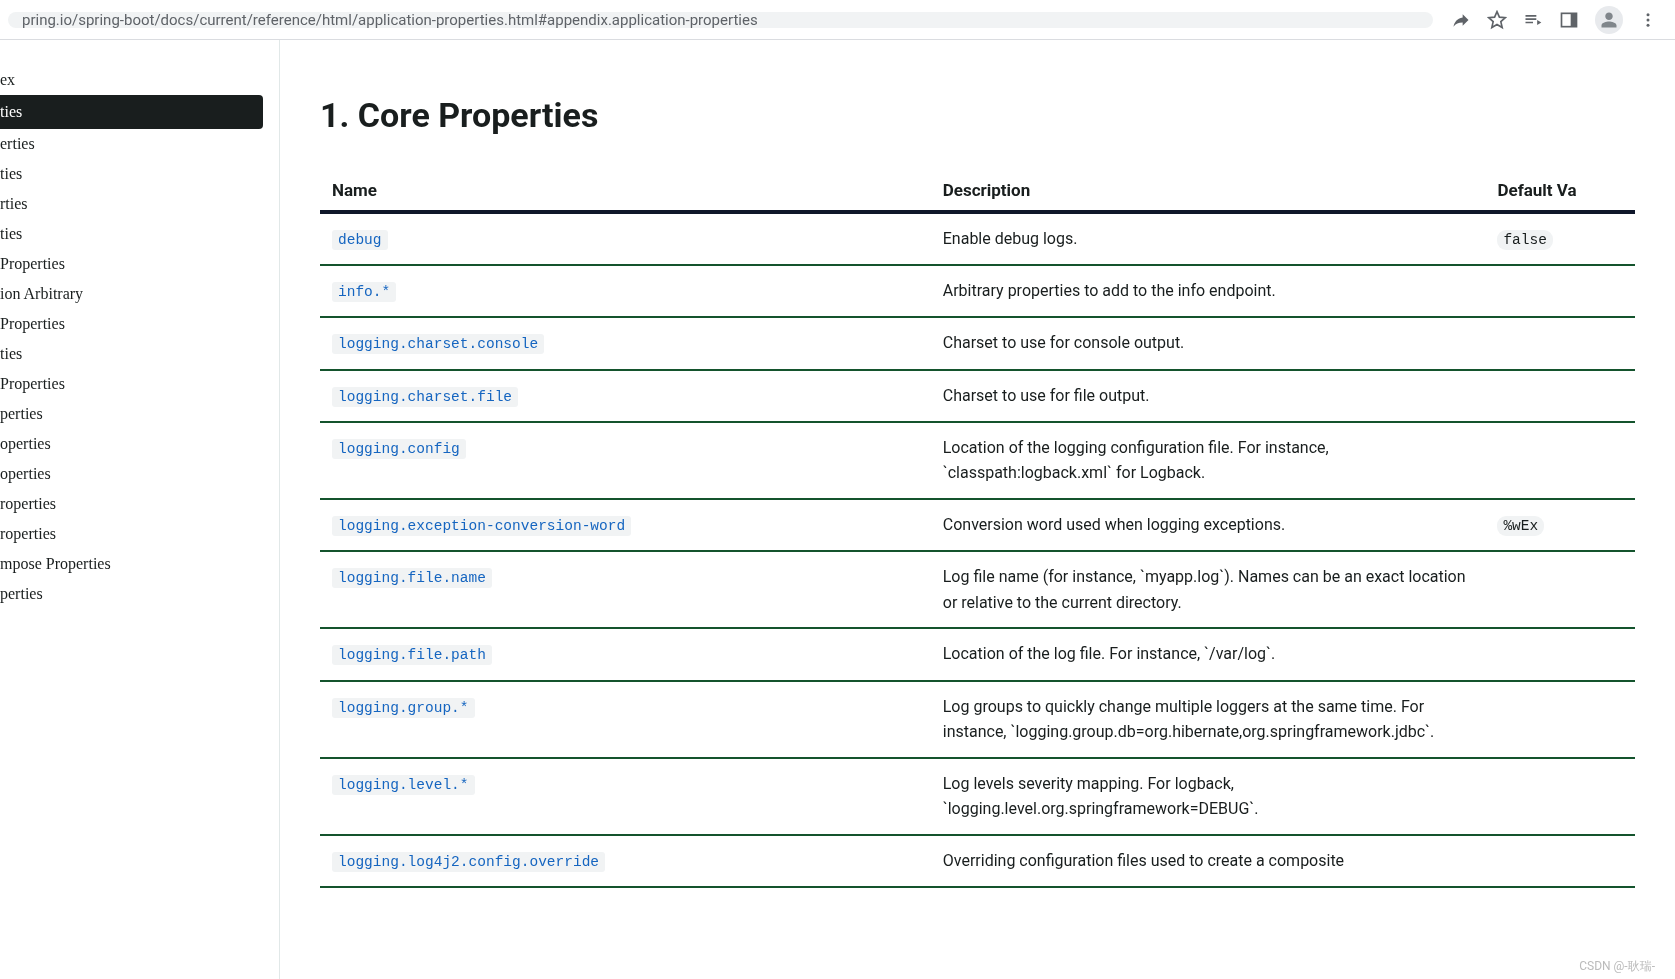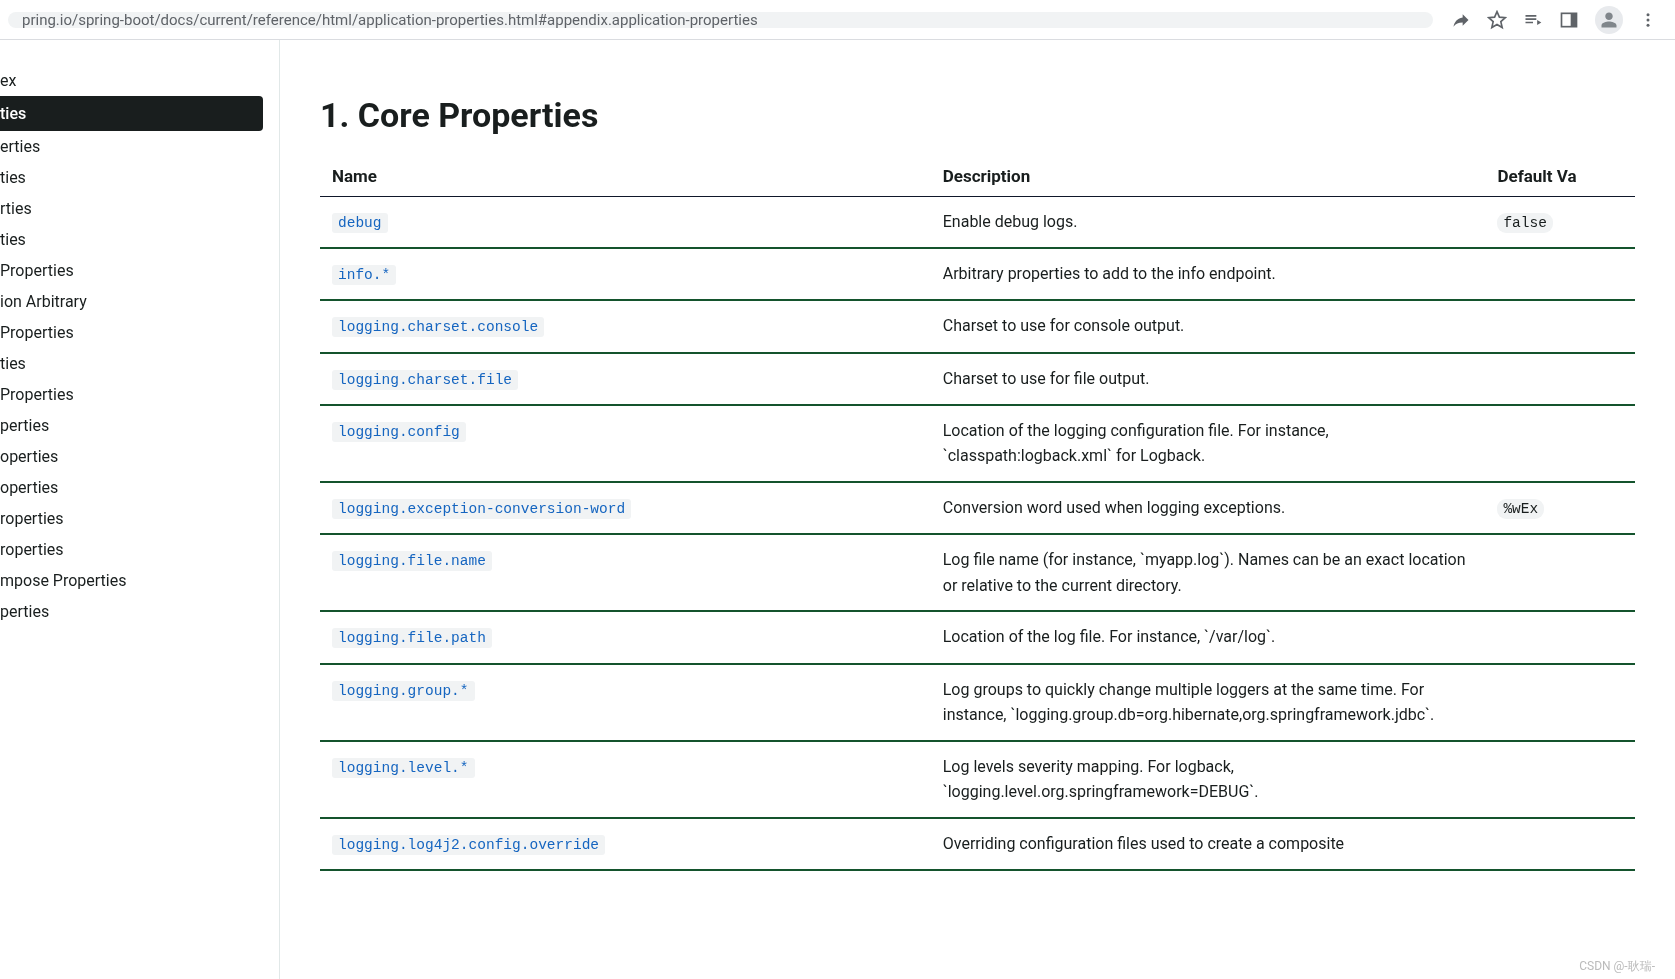--- a/index.html
+++ b/index.html
@@ -37,20 +37,21 @@
     .bar-icon { width: 20px; height: 20px; fill: #5f6368; cursor: pointer; }
     .avatar-circle { width: 28px; height: 28px; border-radius: 50%; background: #e8eaed; display:flex; align-items:center; justify-content:center; }
     .avatar-circle svg { width:18px; height:18px; fill:#80868b; }
     .app { display: flex; height: calc(100% - 40px); }
     .sidebar {
       width: 280px;
       border-right: 1px solid #e1e8e8;
       overflow-y: auto;
       padding-top: 25px;
       flex-shrink: 0;
+      font-family: Liberation Serif, serif;
     }
     .sidebar-item {
       display: block;
       padding: 6px 16px 6px 0;
       font-size: 16px;
       color: #191e1e;
       cursor: pointer;
       white-space: nowrap;
       overflow: hidden;
       text-overflow: clip;
@@ -65,29 +66,29 @@
     }
     .main {
       flex: 1;
       overflow: auto;
       padding: 55px 40px 0 40px;
     }
     .page-title {
       font-size: 34px;
       font-weight: 700;
       color: #191e1e;
-      margin-bottom: 21px;
+      margin-bottom: 35px;
     }
     table { width: 100%; border-collapse: collapse; table-layout: fixed; }
     thead th {
       font-size: 17px;
       font-weight: 700;
       text-align: left;
       padding: 10px 12px;
-      border-bottom: 1px solid #0f172a;
+      border-bottom: 4px solid #0f172a;
       color: #191e1e;
     }
     tbody td {
       padding: 12px 12px;
       border-bottom: 2px solid #14532d;
       font-size: 16px;
       vertical-align: top;
       line-height: 1.6;
     }
     .prop-code {

